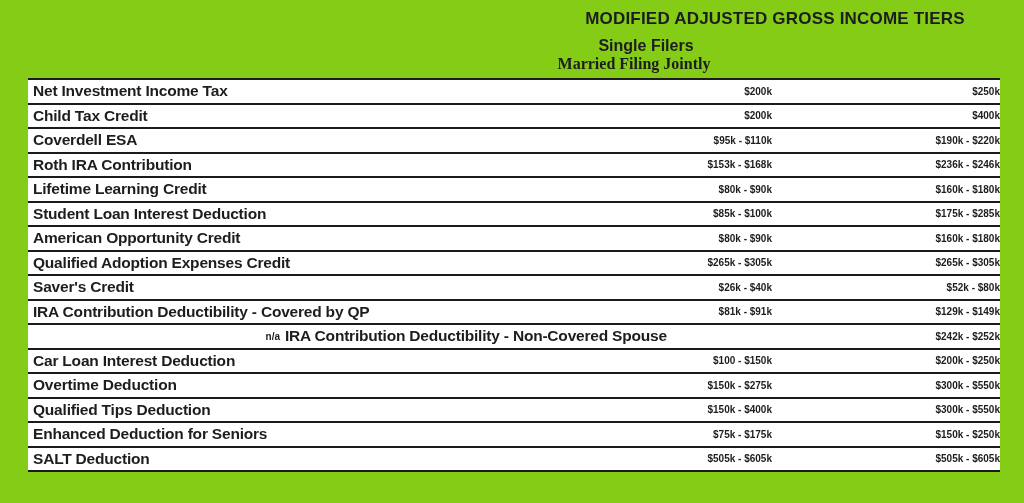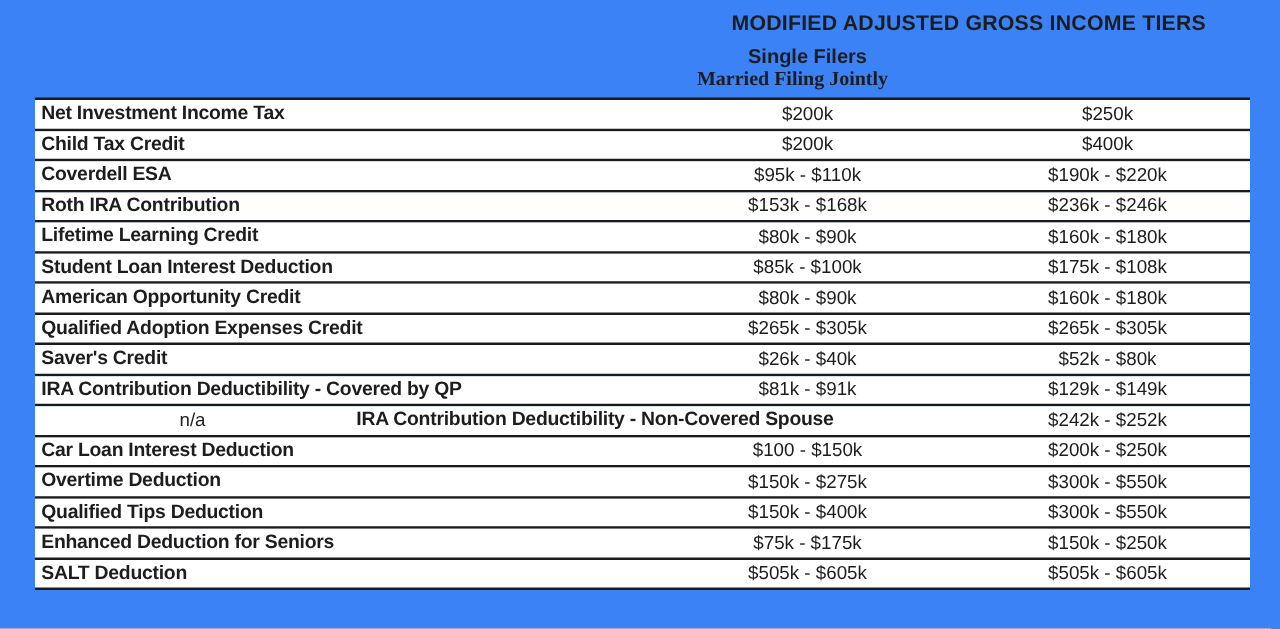--- a/index.html
+++ b/index.html
@@ -3,21 +3,21 @@
 <meta charset="utf-8">
 <style>
   * { margin: 0; padding: 0; box-sizing: border-box; }
   html, body {
     width: 1024px; height: 503px;
     background: #ffffff;
     font-family: "Liberation Sans", sans-serif;
     color: #1d1d1f;
     overflow: hidden;
   }
-  .page { position: relative; width: 1024px; height: 503px; background: #3b82f6; }
+  .page { position: relative; width: 1024px; height: 503px; background: #84cc16; }
 
   
   .header-right {
     position: absolute;
     left: 520px; top: 9px;
     width: 480px;
   }
   .main-title {
     position: relative; left: 15px;
     font-size: 17px;
@@ -52,23 +52,23 @@
   }
   .cell { white-space: nowrap; overflow: visible; }
   .cell.label {
     width: 492px;
     padding-left: 5px;
     font-size: 15.5px;
     font-weight: bold;
     letter-spacing: -0.2px;
   }
   .cell.value {
-    font-size: 15px;
-    font-weight: normal;
-    text-align: center;
+    font-size: 10px;
+    font-weight: bold;
+    text-align: right;
   }
   .cell.value.single  { width: 252px; }
   .cell.value.married { width: 228px; }
 </style>
 </head>
 <body>
 
 <div class="page">
 
   <div class="header-right">
@@ -107,21 +107,21 @@
 
       <div class="trow">
         <div class="cell label">Lifetime Learning Credit</div>
         <div class="cell value single">$80k - $90k</div>
         <div class="cell value married">$160k - $180k</div>
       </div>
 
       <div class="trow">
         <div class="cell label">Student Loan Interest Deduction</div>
         <div class="cell value single">$85k - $100k</div>
-        <div class="cell value married">$175k - $108k</div>
+        <div class="cell value married">$175k - $285k</div>
       </div>
 
       <div class="trow">
         <div class="cell label">American Opportunity Credit</div>
         <div class="cell value single">$80k - $90k</div>
         <div class="cell value married">$160k - $180k</div>
       </div>
 
       <div class="trow">
         <div class="cell label">Qualified Adoption Expenses Credit</div>

